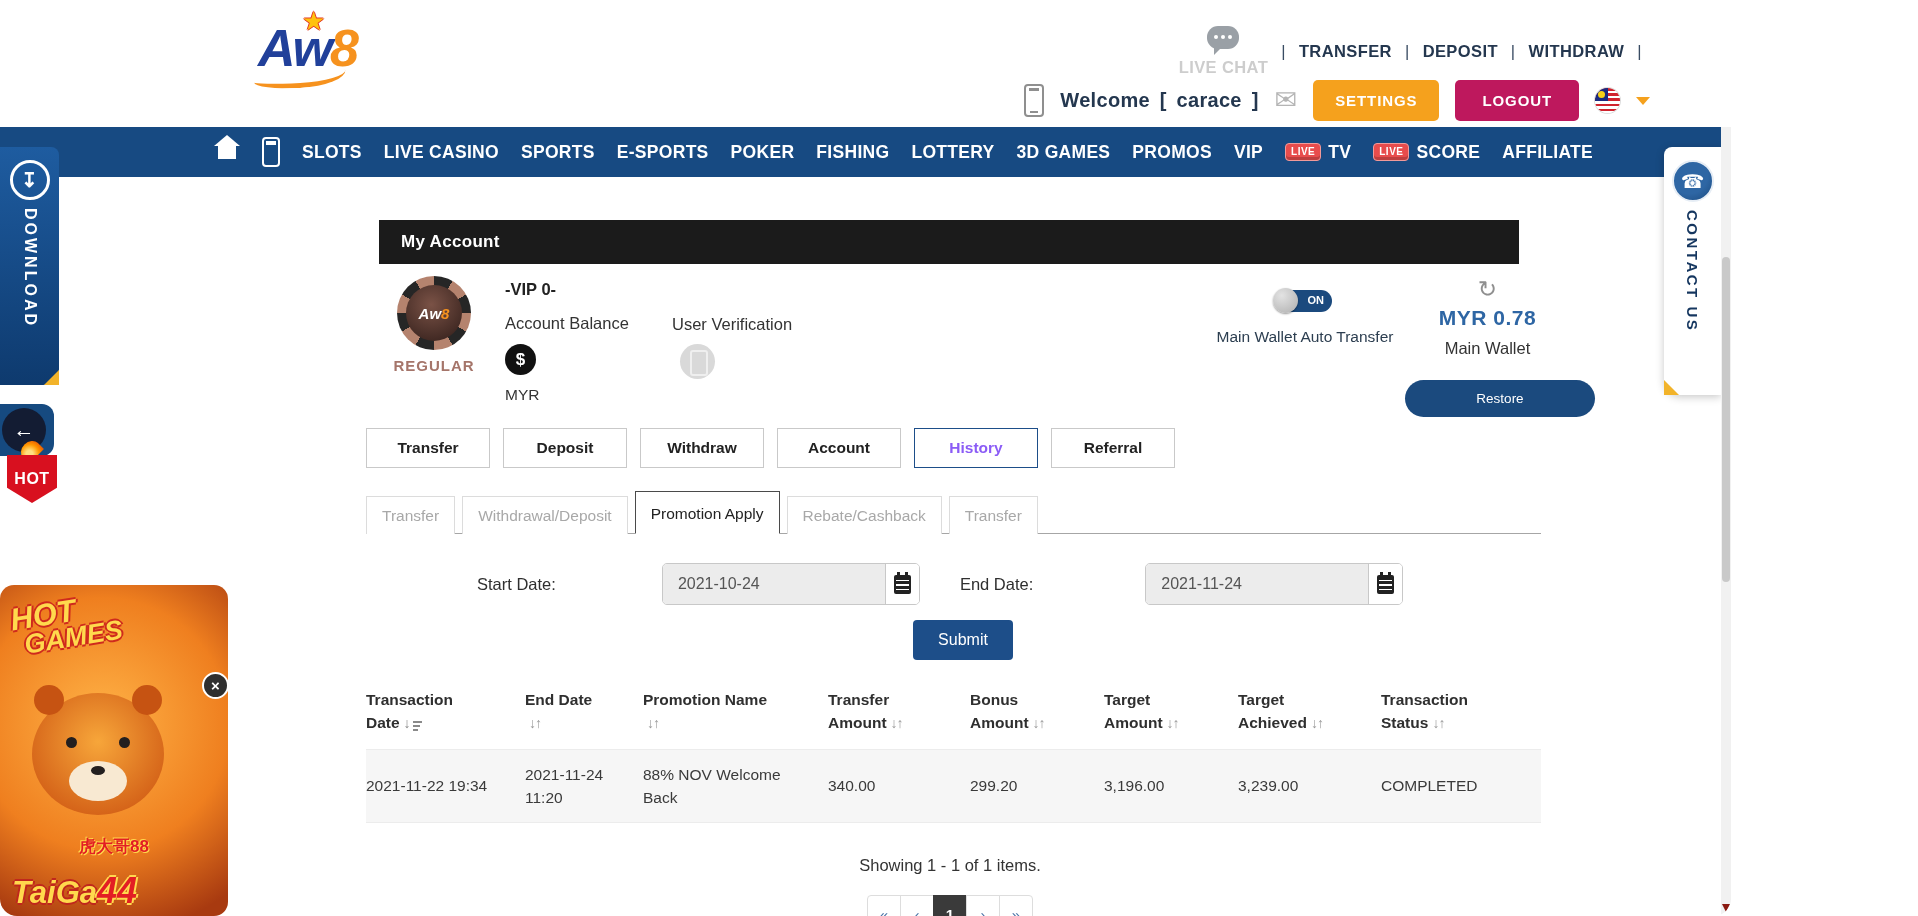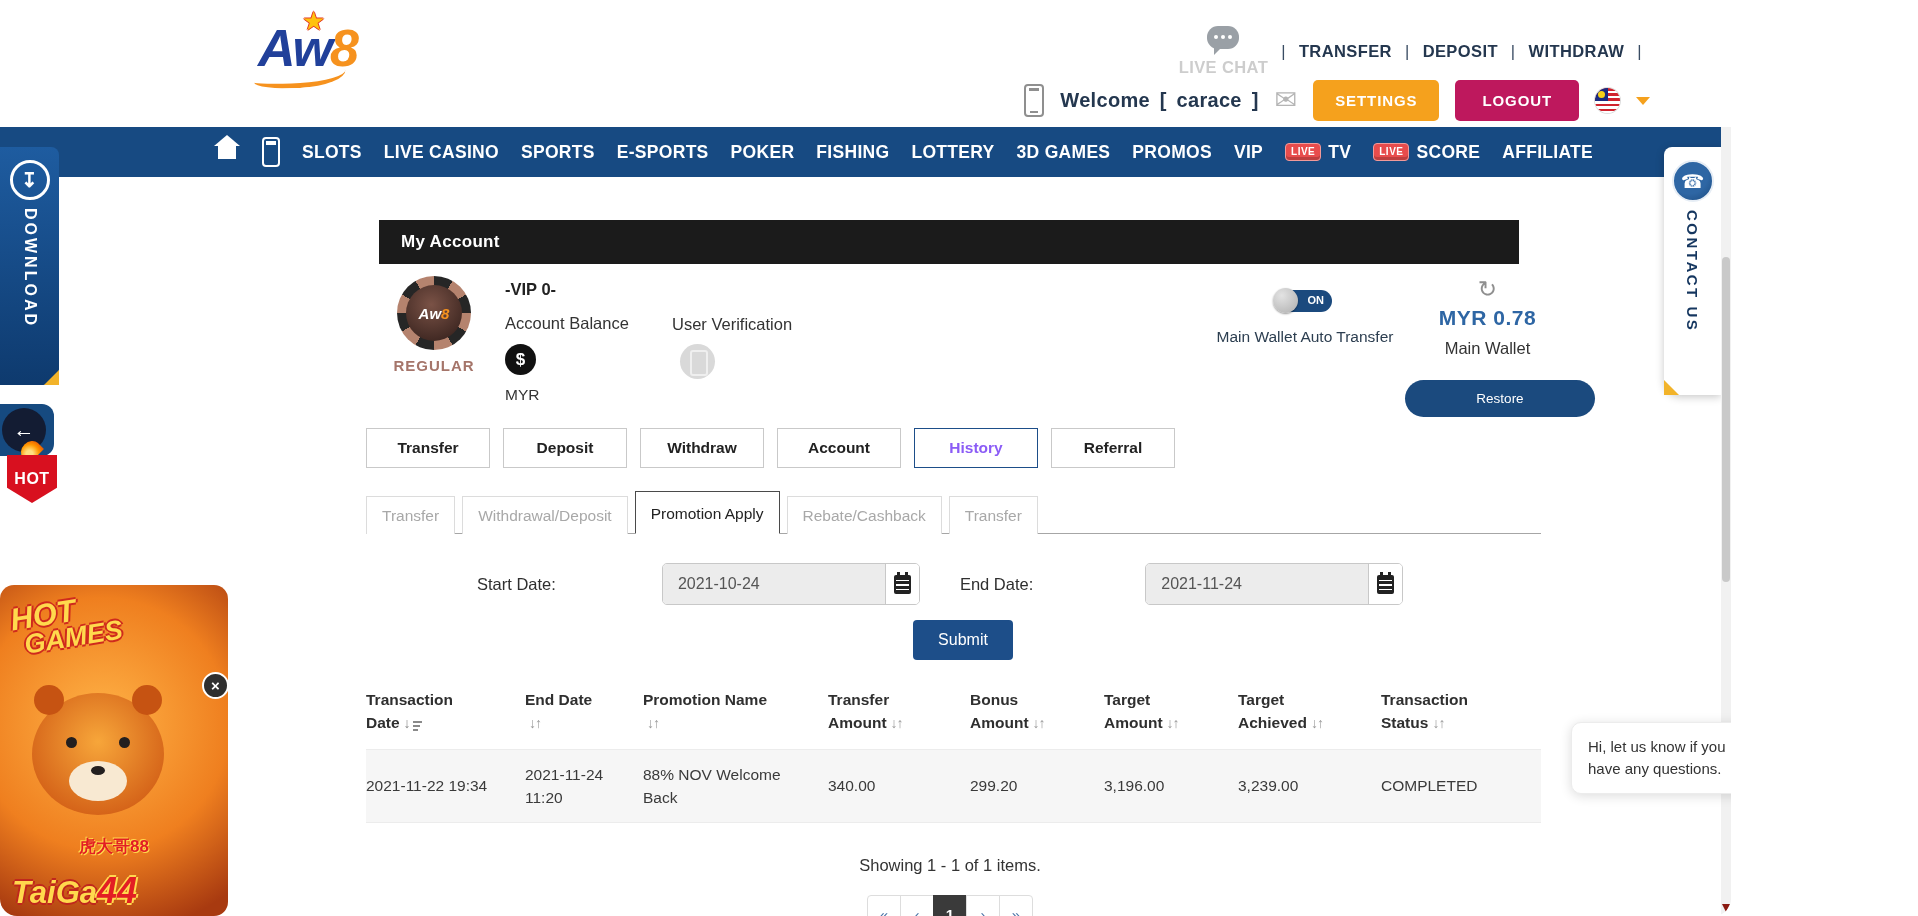--- a/index.html
+++ b/index.html
@@ -476,21 +476,20 @@
 
     <div class="pager">
       <span class="pg first">«</span>
       <span class="pg">‹</span>
       <span class="pg active">1</span>
       <span class="pg">›</span>
       <span class="pg last">»</span>
     </div>
   </div>
 
-  <div class="bubble">Hi, let us know if you have any questions.</div>
   <div class="avatar"></div>
 
   <div class="promo">
     <div class="promo-title">
       <span class="t1">HOT</span>
       <span class="t2">GAMES</span>
     </div>
     <div class="tiger">
       <i class="ear l"></i>
         <i class="ear r"></i>

